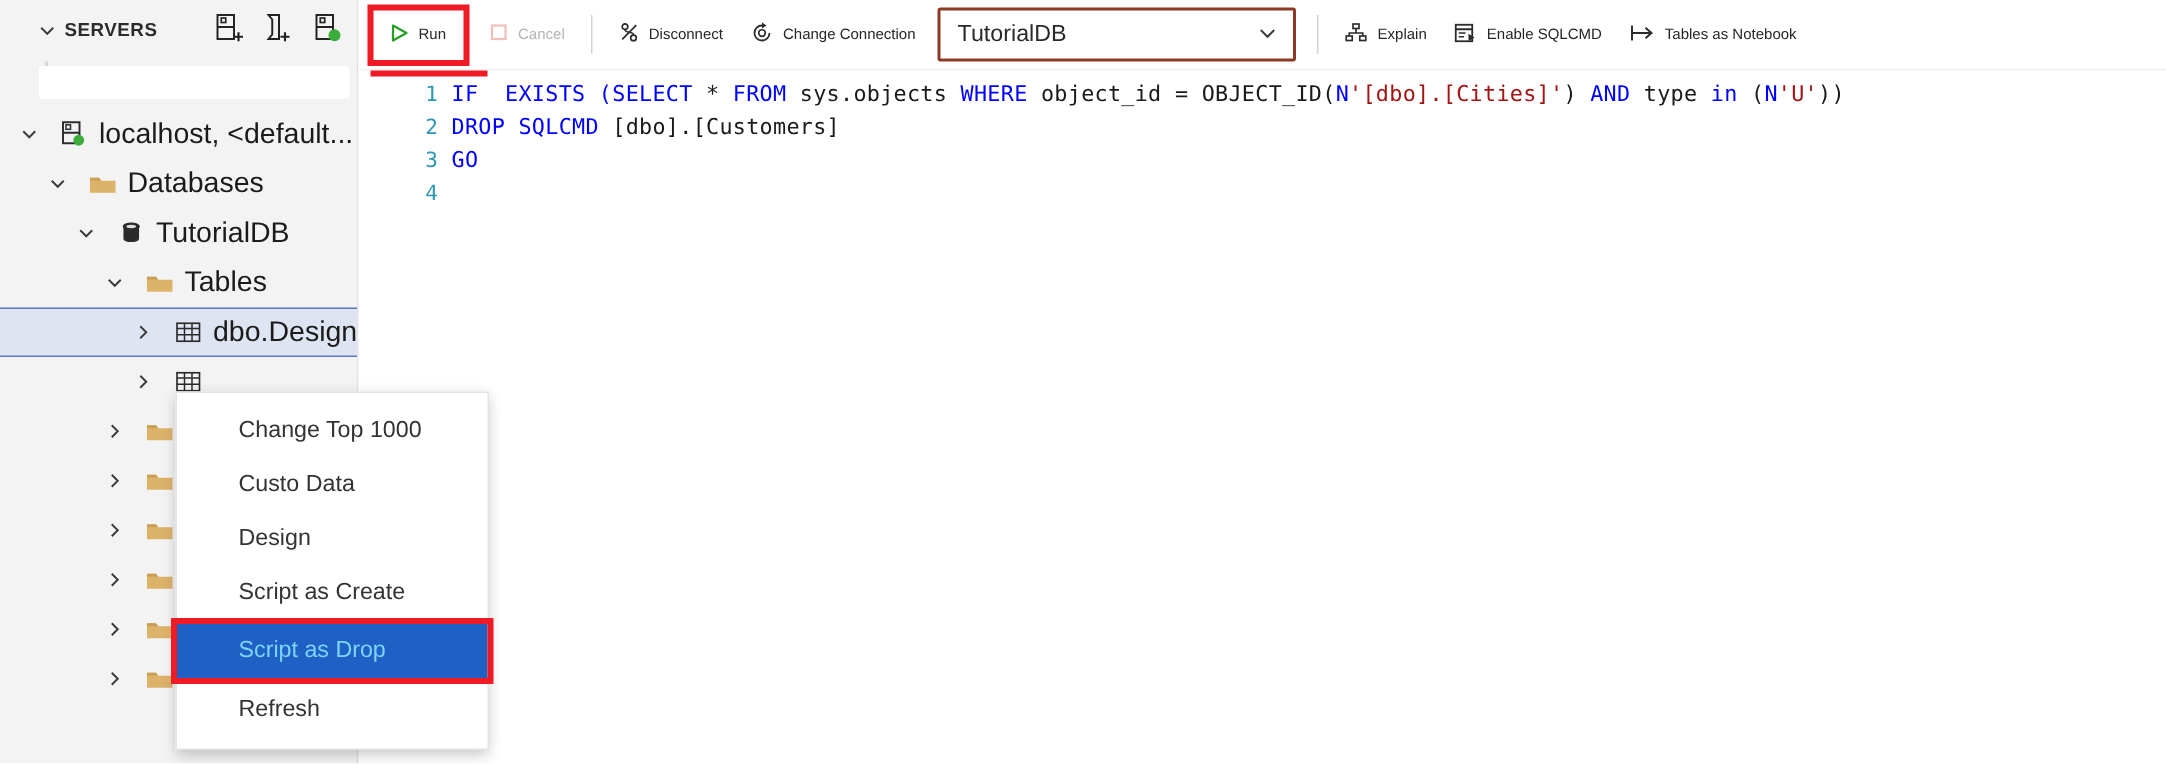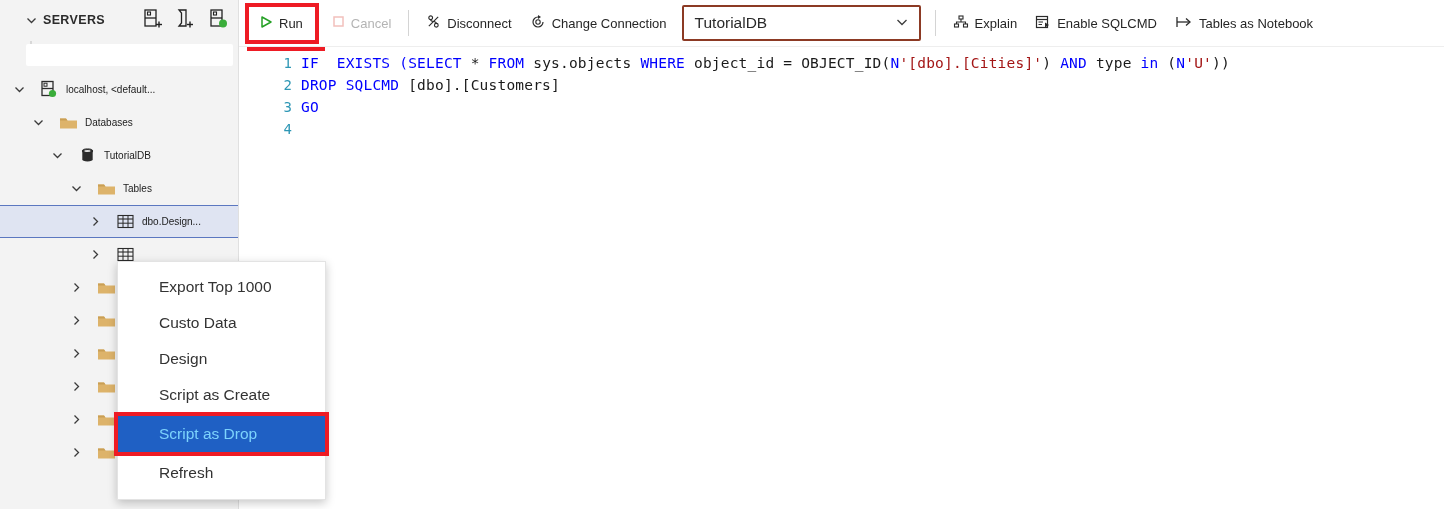--- a/index.html
+++ b/index.html
@@ -32,21 +32,21 @@
     font-size:12.5px;font-weight:bold;letter-spacing:.35px;color:#2b2b2b;
     margin-left:1px;
   }
   .sb-actions{position:absolute;right:8px;top:7px;display:flex;gap:9px;align-items:center;}
   .sb-actions .ico{width:24px;height:24px;display:block;}
 
   
   .tree{position:absolute;top:40px;left:0;right:0;}
   .trow{
     position:relative;height:33px;display:flex;align-items:center;
-    white-space:nowrap;font-size:10px;color:#1b1b1b;cursor:default;
+    white-space:nowrap;font-size:19px;color:#1b1b1b;cursor:default;
   }
   .trow .tw{width:34px;display:flex;align-items:center;justify-content:center;flex:0 0 auto;}
   .tw svg{display:block;}
   .ticon{width:26px;flex:0 0 auto;display:flex;align-items:center;justify-content:center;}
   .tlabel{padding-left:4px;}
   .trow.selected{
     background:#dfe4f2;
     border-top:1px solid #5b77c0;
     border-bottom:1px solid #5b77c0;
     box-sizing:border-box;
@@ -60,21 +60,21 @@
   }
 
   
   .toolbar{
     position:absolute;left:239px;top:0;right:0;height:47px;
     background:#ffffff;display:flex;align-items:center;
     border-bottom:1px solid #eeeeee;box-sizing:border-box;
   }
   .tb-item{
     display:flex;align-items:center;gap:6px;height:30px;padding:0 9px;
-    font-size:13px;color:#262626;cursor:default;white-space:nowrap;
+    font-size:10px;color:#262626;cursor:default;white-space:nowrap;
   }
   .tb-item.disabled{color:#b4b4b4;}
   .tb-sep{width:1px;height:26px;background:#d4d4d4;margin:0 8px;}
   .run-wrap{
     position:relative;margin-left:10px;
   }
   .hl-red{
     outline:4px solid #ee1b24;
     background:#ffffff;
   }
@@ -478,21 +478,21 @@
         </div>
         <div class="eline">
           <span class="gutter">4</span>
           <span class="code"></span>
         </div>
       </div>
   </div>
 
   <div class="ctx" id="ctx">
       <div class="ctx-item">
-        <span>Export Top 1000</span>
+        <span>Change Top 1000</span>
       </div>
       <div class="ctx-item">
         <span>Custo Data</span>
       </div>
       <div class="ctx-item">
         <span>Design</span>
       </div>
       <div class="ctx-item">
         <span>Script as Create</span>
       </div>

